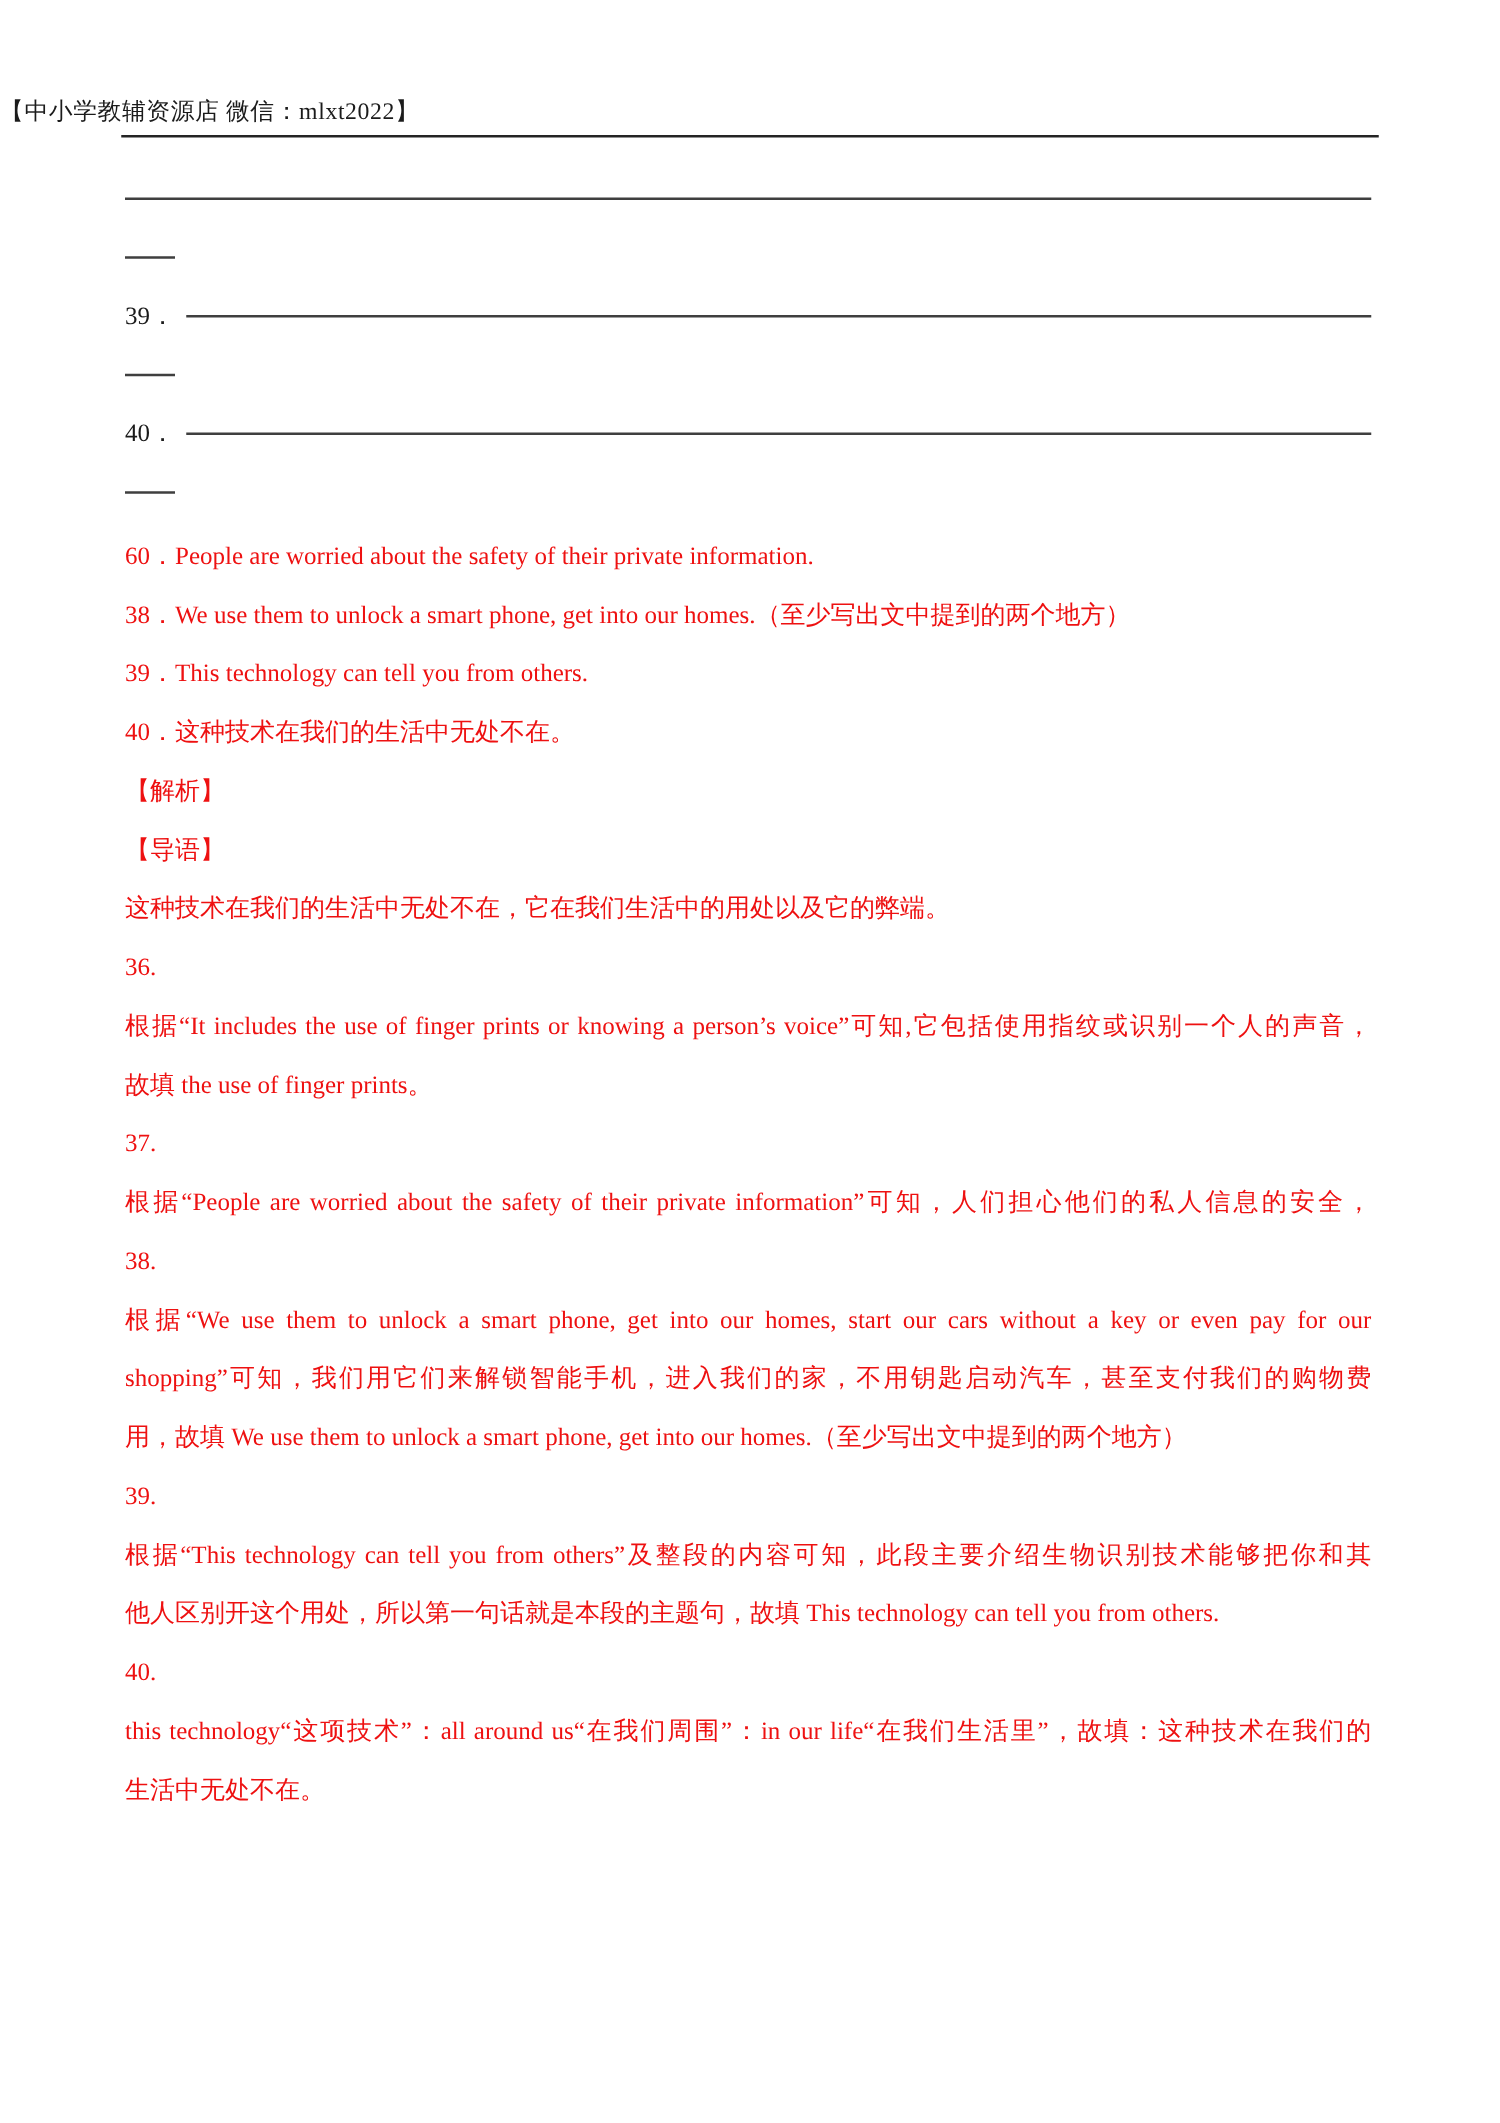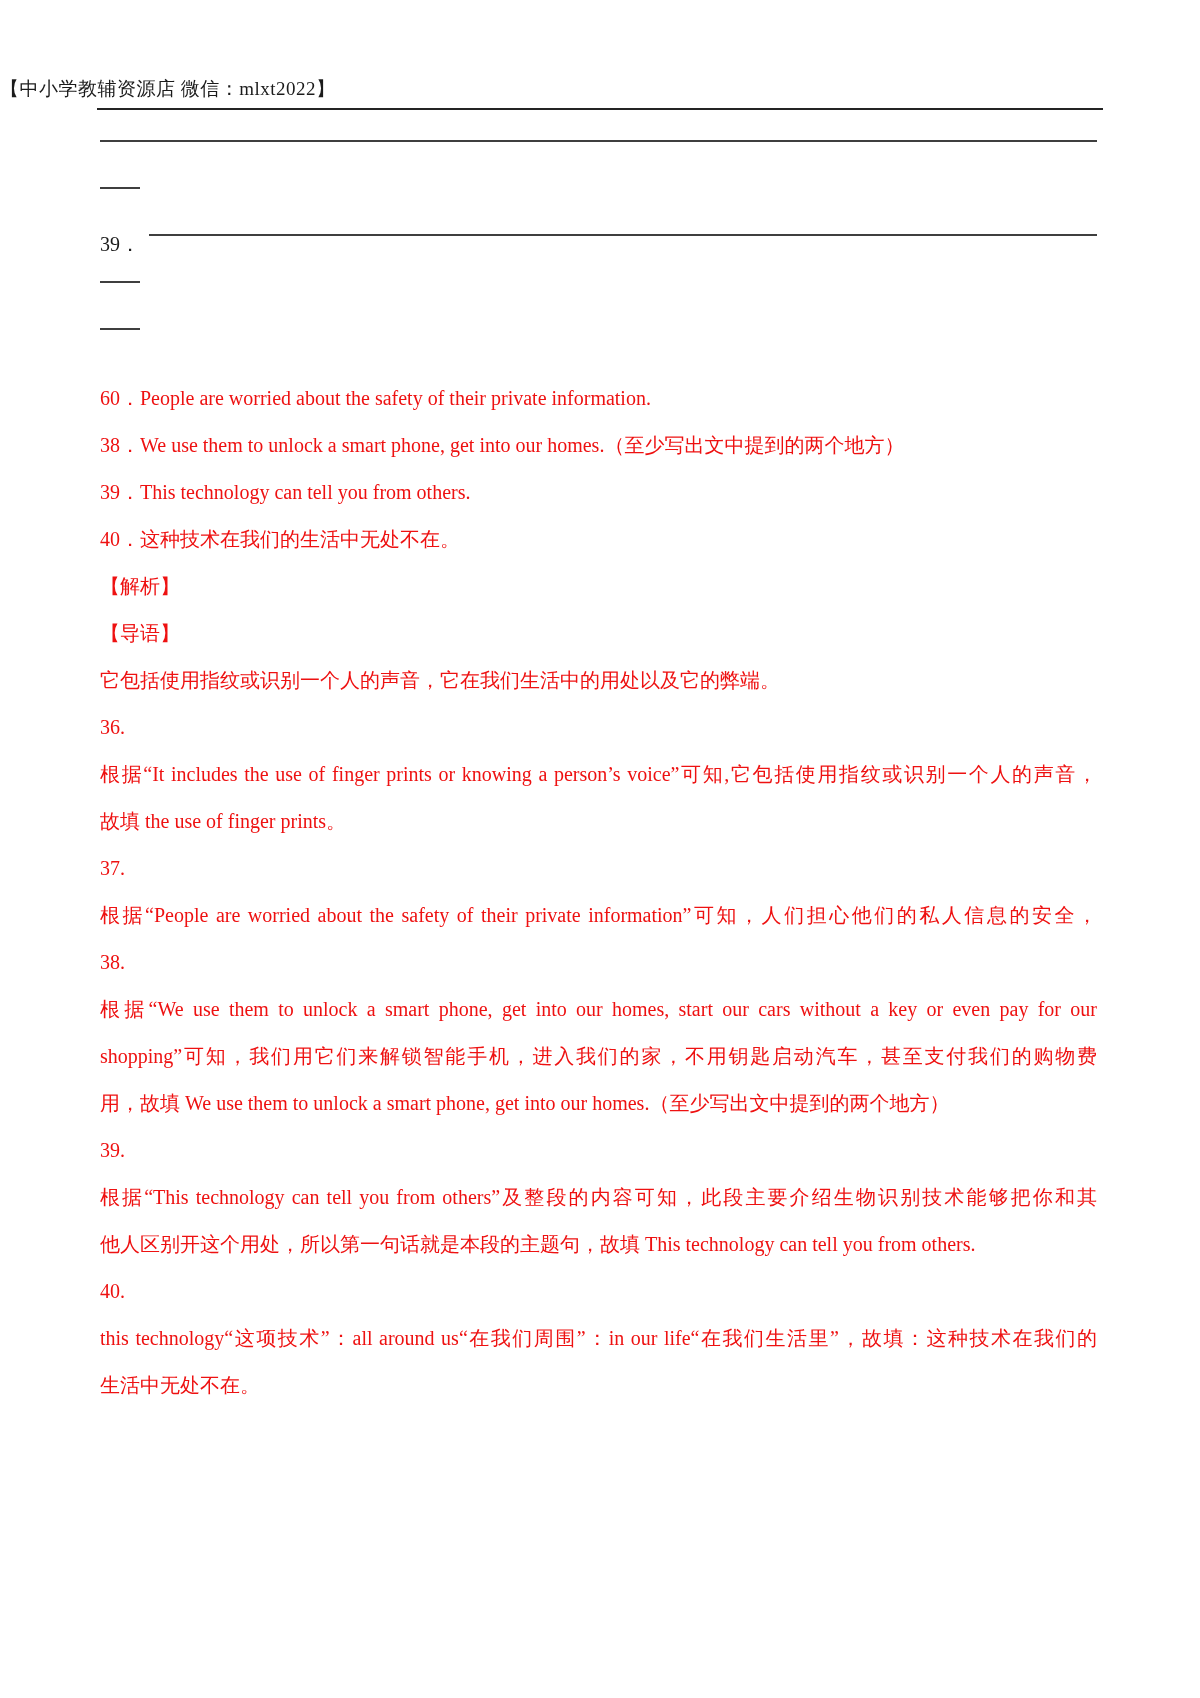--- a/index.html
+++ b/index.html
@@ -56,21 +56,21 @@
     white-space: nowrap;
   }
   .text-row.justify {
     white-space: normal;
     text-align: justify;
     text-align-last: justify;
     overflow: hidden;
   }
   .blank-row {
     display: flex;
-    align-items: flex-start;
+    align-items: center;
     height: 47px;
     padding-bottom: 9px;
   }
   .qnum {
     color: var(--ink);
     font-size: 20px;
     line-height: 1;
     margin-right: 9px;
     white-space: nowrap;
   }
@@ -95,29 +95,33 @@
         <span class="blank short"></span>
       </div>
       <div class="row blank-row">
         <span class="qnum">39．</span>
         <span class="blank long"></span>
       </div>
       <div class="row blank-row">
         <span class="blank short"></span>
       </div>
       <div class="row blank-row">
+        <span class="qnum">40．</span>
+        <span class="blank long"></span>
+      </div>
+      <div class="row blank-row">
         <span class="blank short"></span>
       </div>
       <div class="row text-row">60．People are worried about the safety of their private information.</div>
       <div class="row text-row">38．We use them to unlock a smart phone, get into our homes.（至少写出文中提到的两个地方）</div>
       <div class="row text-row">39．This technology can tell you from others.</div>
       <div class="row text-row">40．这种技术在我们的生活中无处不在。</div>
       <div class="row text-row">【解析】</div>
       <div class="row text-row">【导语】</div>
-      <div class="row text-row">它包括使用指纹或识别一个人的声音，它在我们生活中的用处以及它的弊端。</div>
+      <div class="row text-row">这种技术在我们的生活中无处不在，它在我们生活中的用处以及它的弊端。</div>
       <div class="row text-row">36.</div>
       <div class="row text-row justify">根据“It includes the use of finger prints or knowing a person’s voice”可知,它包括使用指纹或识别一个人的声音，</div>
       <div class="row text-row">故填 the use of finger prints。</div>
       <div class="row text-row">37.</div>
       <div class="row text-row justify">根据“People are worried about the safety of their private information”可知，人们担心他们的私人信息的安全，</div>
       <div class="row text-row">38.</div>
       <div class="row text-row justify">根据“We use them to unlock a smart phone, get into our homes, start our cars without a key or even pay for our</div>
       <div class="row text-row justify">shopping”可知，我们用它们来解锁智能手机，进入我们的家，不用钥匙启动汽车，甚至支付我们的购物费</div>
       <div class="row text-row">用，故填 We use them to unlock a smart phone, get into our homes.（至少写出文中提到的两个地方）</div>
       <div class="row text-row">39.</div>

